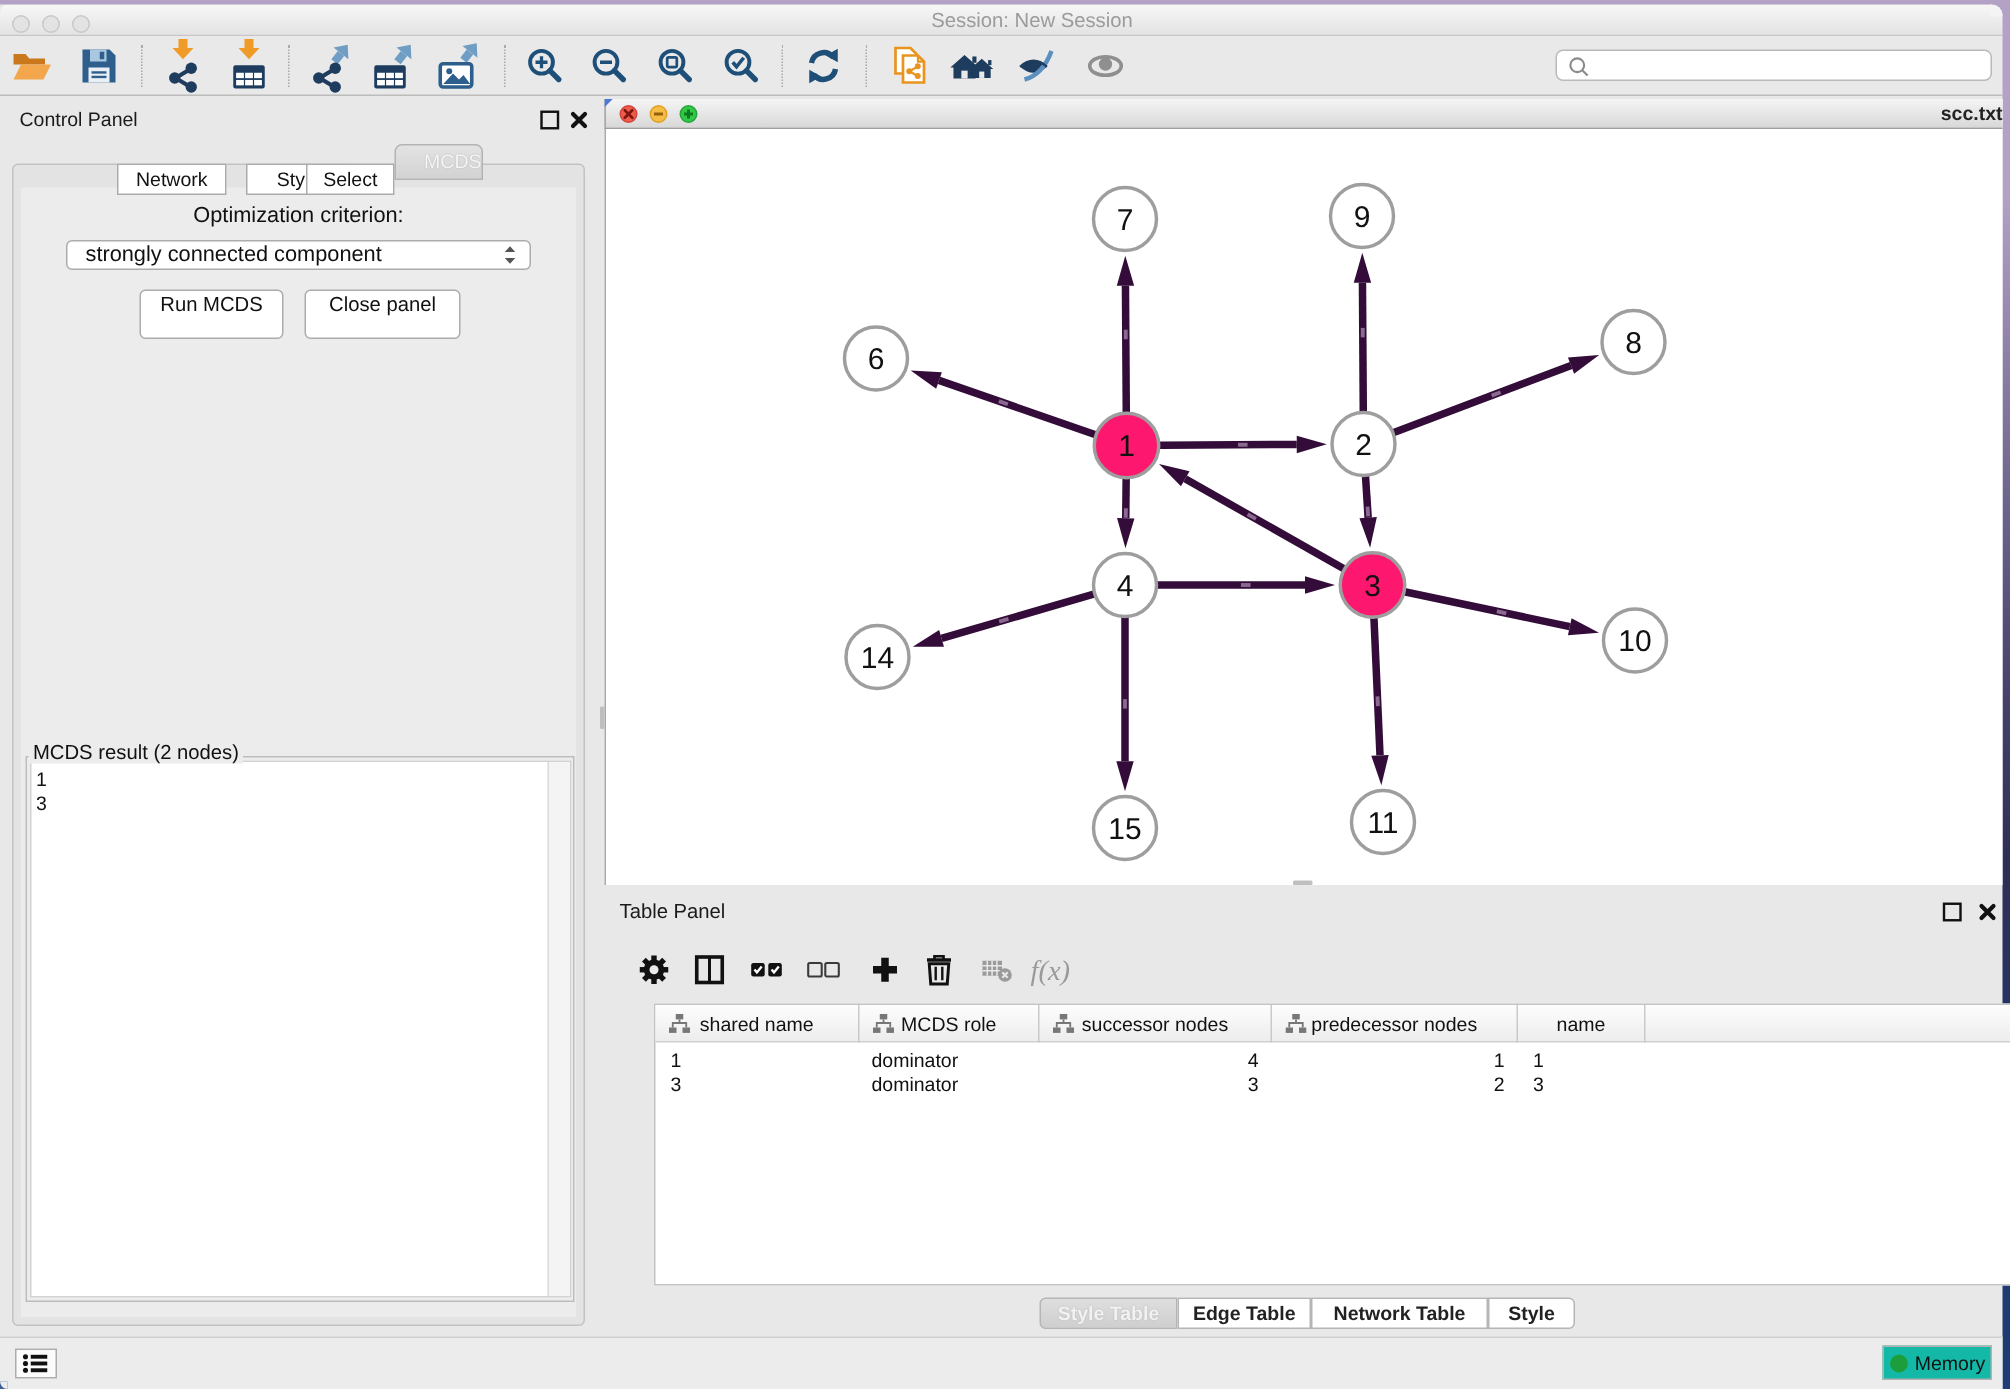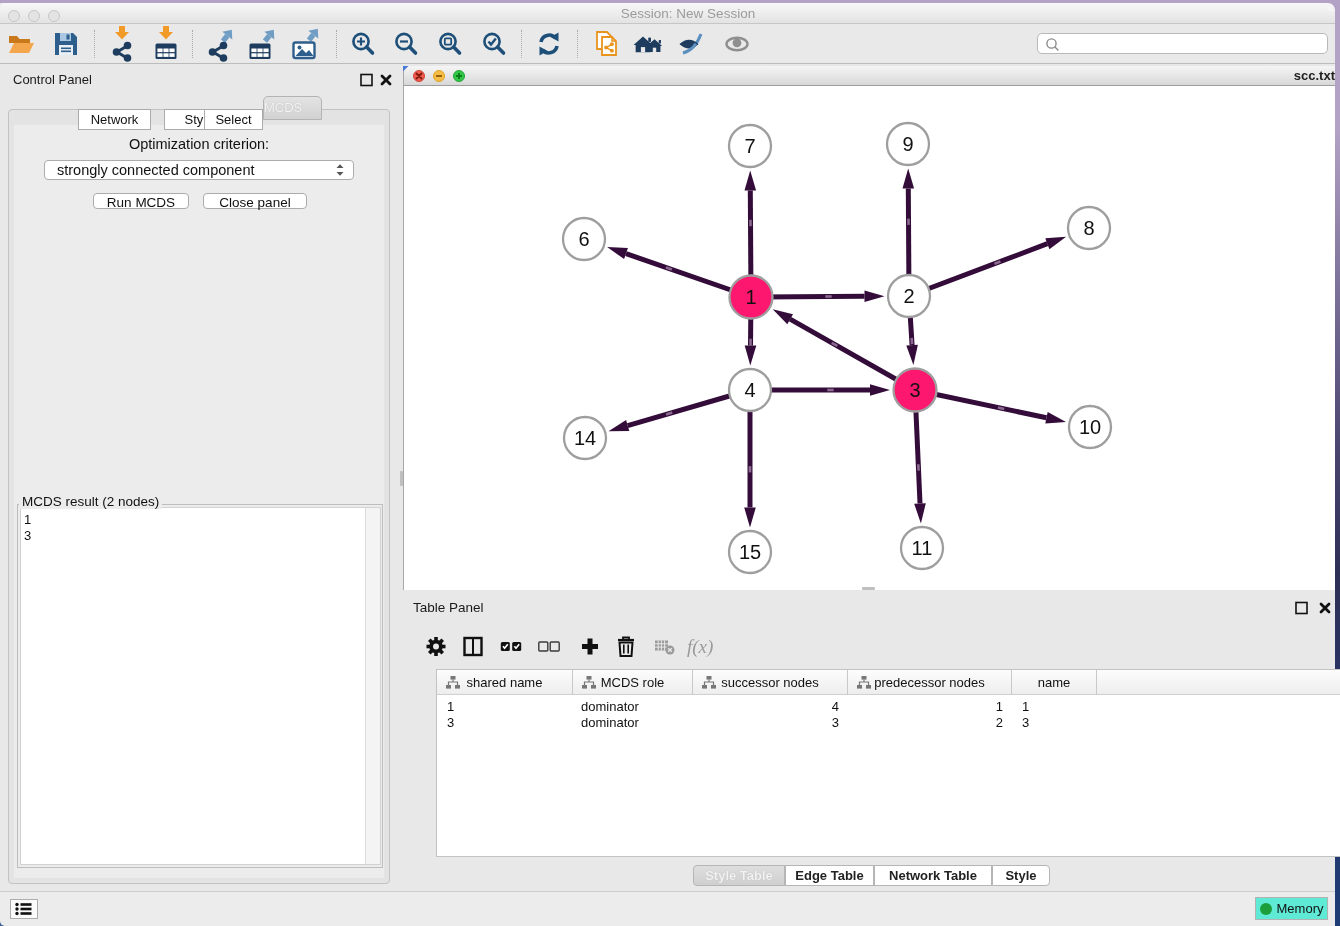--- a/index.html
+++ b/index.html
@@ -17,29 +17,29 @@
 #titletext { width:1340px; text-align:center; color:#9b9b9b; font-size:13.5px; line-height:21px;padding-left:36px; }
 #toolbar { left:0; top:24px; width:1335px; height:40px; background:#e9e9e9; border-bottom:1px solid #bcbcbc; }
 .tsep { position:absolute; top:6px; height:28px; width:0; border-left:1px dotted #a9a9a9; }
 #searchbox { left:1037px; top:33px; width:291px; height:21px; background:#fff;
   border:1px solid #b9b9b9; border-radius:5px; }
 
 #cpHead { left:13px; top:72px; font-size:13px; color:#1a1a1a; }
 .tab { position:absolute; top:97px; height:21px; background:#fff; border:1px solid #ababab;
   text-align:center; font-size:13px; line-height:20px; color:#111;margin-top:12px; }
 #tabMCDS { position:absolute; top:96px; height:24px; background:linear-gradient(#e3e3e3,#d2d2d2);
-  border:1px solid #b3b3b3; border-radius:5px 5px 0 0; text-align:left; font-size:13px;
+  border:1px solid #b3b3b3; border-radius:5px 5px 0 0; text-align:right; font-size:13px;
   line-height:21px; color:#f5f5f5; text-shadow:0 0 1px #adadad; }
 #tabpane { left:8px; top:109px; width:382px; height:775px; background:#e3e3e3;
   border:1px solid #c2c2c2; border-radius:4px; }
 #tabinner { left:14px; top:125px; width:370px; height:753px; background:#ececec; }
 #optlabel { left:14px; top:136px; width:370px; text-align:center; font-size:14.5px; }
 #combo { left:44px; top:160px; width:310px; height:20px; background:#fff; border:1px solid #acacac;
   border-radius:4px; font-size:14.5px; line-height:18px; padding-left:12px; }
-.btn { position:absolute; top:193px; height:16px; background:#fff; border:1px solid #acacac;
+.btn { position:absolute; top:193px; height:33px; background:#fff; border:1px solid #acacac;
   border-radius:4px; font-size:13.5px; line-height:18px; text-align:center; }
 #fieldset { left:17px; top:504px; width:366px; height:364px; border:1px solid #bdbdbd; }
 #fslegend { left:19px; top:494px; background:#ececec; padding:0 3px; font-size:13.5px; }
 #fstext { left:20px; top:507px; width:361px; height:358px; background:#fff; border:1px solid #d2d2d2;
   font-size:13px; line-height:15.5px; padding:4px 0 0 3px; }
 #fsscroll { left:365px; top:508px; width:15px; height:356px; background:#f4f4f4; border-left:1px solid #dcdcdc; }
 
 #netframe { left:403px; top:66px; width:932px; height:524px; background:#fff; border-left:1px solid #a8a8a8; }
 #nettitle { left:403px; top:66px; width:932px; height:20px;
   background:linear-gradient(#f5f5f5,#d8d8d8); border-bottom:1px solid #9e9e9e; border-left:1px solid #a8a8a8;}
@@ -50,21 +50,21 @@
 #tablebox { left:436px; top:669px; width:910px; height:188px; background:#fff; border:1px solid #c3c3c3;padding-left:36px; }
 #thead { left:0; top:0; width:100%; height:25px; background:linear-gradient(#fdfdfd,#ededed);
   border-bottom:1px solid #d0d0d0; }
 .th { position:absolute; top:0; height:25px; border-right:1px solid #c9c9c9; font-size:13px;
   line-height:25px; text-align:center; color:#111; }
 .td { position:absolute; font-size:13px; height:19px; line-height:19px; }
 
 .btab { position:absolute; top:865px; height:21px; background:#fff; border:1px solid #b5b5b5;
   font-size:13px; line-height:19px; text-align:center; font-weight:bold; color:#222; }
 #statusbar { left:0; top:891px; width:1335px; height:35px; background:#ececec; border-top:1px solid #cfcfcf; }
-#memBtn { left:1255px; top:897px; width:73px; height:23px; background:#5eead4; border:1px solid #b2b2b2;
+#memBtn { left:1255px; top:897px; width:73px; height:23px; background:#14b8a6; border:1px solid #b2b2b2;
   font-size:13px; line-height:21px; text-align:center; }
 #listBtn { left:10px; top:899px; width:28px; height:20px; background:#fbfbfb; border:1px solid #adadad; }
 </style>
 </head>
 <body>
 <div class="abs" id="titlebar">
   <div class="tl" style="left:8px"></div>
     <div class="tl" style="left:28px"></div>
     <div class="tl" style="left:48px"></div>
   <div id="titletext">Session: New Session</div>

